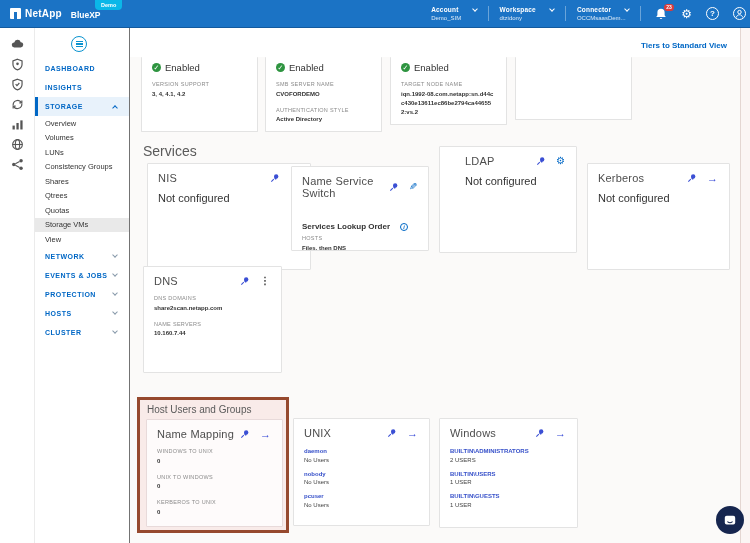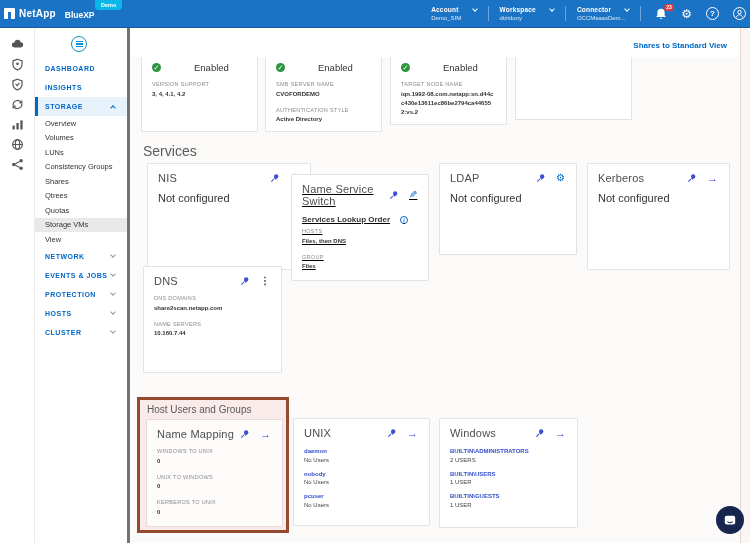--- a/index.html
+++ b/index.html
@@ -3,21 +3,21 @@
 <meta charset="utf-8">
 <style>
   * { margin:0; padding:0; box-sizing:border-box; }
   html,body { width:750px; height:543px; overflow:hidden; }
   body { font-family:"Liberation Sans", sans-serif; }
   .screen { position:relative; width:750px; height:543px; background:#fbfaf9; overflow:hidden; }
 
   
   .app-header { position:absolute; top:0; left:0; width:750px; height:28px; background:#1b73c5;
                 border-bottom:1px solid #135a9e; display:flex; align-items:center; z-index:40; }
-  .brand { display:flex; align-items:center; padding-left:4px; height:100%; position:relative; width:140px; }
+  .brand { display:flex; align-items:center; padding-left:10px; height:100%; position:relative; width:140px; }
   .logo-box { width:11px; height:11px; background:#fff; border-radius:1px; position:relative; }
   .logo-box::after { content:""; position:absolute; left:4px; top:4px; width:3px; height:7px; background:#1b73c5; }
   .brand-name { color:#fff; font-weight:bold; font-size:10px; margin-left:4px; letter-spacing:.2px; }
   .product-name { color:#fff; font-size:8.5px; font-weight:bold; margin-left:9px; margin-top:3px; }
   .demo-badge { position:absolute; left:95px; top:0; background:#0bb7e8; color:#fff; font-size:5.5px;
                 font-weight:bold; padding:1.5px 6px 2px; border-radius:0 0 4px 4px; }
   .header-right { margin-left:auto; display:flex; align-items:center; height:100%; padding-right:4px; }
   .hdr-group { display:flex; flex-direction:column; justify-content:center; padding:0 11px; cursor:pointer; }
   .hdr-top { display:flex; align-items:center; color:#fff; font-size:6.5px; font-weight:bold; letter-spacing:.2px; }
   .chev { display:inline-block; width:4px; height:4px; border-right:1.1px solid currentColor;
@@ -35,21 +35,21 @@
 
   
   .rail { position:absolute; left:0; top:28px; bottom:0; width:35px; background:#fff;
           border-right:1px solid #ebebeb; display:flex; flex-direction:column; align-items:center;
           padding-top:10px; gap:7px; z-index:20; }
   .rail-icon { width:13px; height:13px; color:#555; cursor:pointer; }
   .rail-icon svg { width:13px; height:13px; display:block; }
 
   
   .menu { position:absolute; left:35px; top:28px; bottom:0; width:95px; background:#fff;
-          border-right:3px solid #737373; z-index:20; }
+          border-right:1px solid #737373; z-index:20; }
   .menu-toggle { width:16px; height:16px; border:1.3px solid #0a93cf; border-radius:50%;
           margin:8px 0 7px 36px; display:flex; flex-direction:column; align-items:center;
           justify-content:center; gap:1.5px; cursor:pointer; }
   .menu-toggle i { display:block; width:7px; height:1.1px; background:#0a93cf; }
   .menu-list { list-style:none; }
   .mi-sec { height:19px; display:flex; align-items:center; padding:0 12px 0 10px; font-size:7px;
           font-weight:bold; color:#0067c5; letter-spacing:.5px; cursor:pointer; }
   .mi-sec .chev { margin-left:auto; color:#8899aa; }
   .chev.up { transform:rotate(-135deg); margin-top:2px; }
   .mi-sec.active { background:#e8f2fb; border-left:3px solid #0067c5; padding-left:7px; }
@@ -72,30 +72,30 @@
   .pin-icon { width:10px; height:10px; color:#3b4fd4; cursor:pointer; }
   .pin-icon svg { width:10px; height:10px; display:block; }
   .gear-icon2 { font-size:10px; line-height:10px; color:#0067c5; cursor:pointer; }
   .pencil-icon { font-size:10px; line-height:10px; color:#0067c5; cursor:pointer; transform:scaleX(-1); }
   .arrow-icon { font-size:11px; line-height:10px; font-weight:bold; color:#2b3fd4; cursor:pointer; }
   .kebab-icon { font-size:10px; line-height:10px; font-weight:bold; color:#444; cursor:pointer; }
 
   .status-row { display:flex; align-items:center; gap:4px; padding:5px 10px 0; }
   .chk { width:9px; height:9px; border-radius:50%; background:#2e9440; color:#fff; font-size:7px;
          line-height:9px; text-align:center; flex:0 0 auto; }
-  .status-txt { font-size:9.5px; color:#333;margin-left:29px; }
+  .status-txt { font-size:9.5px; color:#333; }
 
   .fields { padding:8px 10px 0; }
   .fld { margin-bottom:8px; }
   .fl { font-size:5.5px; color:#8b8b8b; letter-spacing:.3px; }
   .fv { font-size:6px; font-weight:bold; color:#333; margin-top:2.5px; line-height:1.5; }
   .break { word-break:break-all; }
 
   .nc-body { padding:8px 10px; font-size:11px; color:#333; }
-  .subtitle-row { display:flex; align-items:flex-end; gap:10px; padding:8px 10px 0; }
+  .subtitle-row { display:flex; align-items:flex-end; gap:10px; padding:8px 10px 0;margin-top:15px; }
   .subtitle { font-size:8px; color:#333; font-weight:bold; }
   .info-icon { width:8px; height:8px; border:1px solid #0067c5; border-radius:50%; color:#0067c5;
           font-size:5.5px; font-weight:bold; display:flex; align-items:center; justify-content:center;
           font-style:italic; cursor:pointer; }
 
   .entries { padding:9px 10px 0; }
   .entry { margin-bottom:8px; }
   .ename { font-size:6px; font-weight:bold; color:#3650c9; cursor:pointer; }
   .edetail { font-size:6px; color:#444; margin-top:2.5px; }
 
@@ -358,21 +358,21 @@
                 <rect x="5" y="5.4" width="3" height="2" rx=".5" transform="rotate(45 6.5 6.4)" fill="currentColor"></rect>
                 <path d="M4.6 7.4L1.6 10.4" stroke="currentColor" stroke-width="1.3"></path>
               </svg>
             </span>
           <span class="gear-icon2">⚙</span>
         </span>
       </div>
       <div class="nc-body">Not configured</div>
     </div>
 
-    <div class="card" style="left:161px; top:146px; width:138px; height:107px;text-decoration:underline;">
+    <div class="card" style="left:161px; top:138px; width:138px; height:85px;">
       <div class="card-head">
         <span class="card-title">Name Service Switch</span>
         <span class="head-icons">
           <span class="pin-icon">
               <svg viewBox="0 0 12 12">
                 <circle cx="7.4" cy="4.1" r="2.6" fill="currentColor"></circle>
                 <rect x="5" y="5.4" width="3" height="2" rx=".5" transform="rotate(45 6.5 6.4)" fill="currentColor"></rect>
                 <path d="M4.6 7.4L1.6 10.4" stroke="currentColor" stroke-width="1.3"></path>
               </svg>
             </span>
@@ -392,21 +392,21 @@
             <div class="fl">GROUP</div>
             <div class="fv">Files</div>
           </div>
         <div class="fld">
             <div class="fl">NAME MAP</div>
           </div>
 
       </div>
     </div>
 
-    <div class="card" style="left:309px; top:135px; width:138px; height:92px;">
+    <div class="card" style="left:309px; top:118px; width:138px; height:107px;padding-left:15px;">
       <div class="card-head">
         <span class="card-title">LDAP</span>
         <span class="head-icons">
           <span class="pin-icon">
               <svg viewBox="0 0 12 12">
                 <circle cx="7.4" cy="4.1" r="2.6" fill="currentColor"></circle>
                 <rect x="5" y="5.4" width="3" height="2" rx=".5" transform="rotate(45 6.5 6.4)" fill="currentColor"></rect>
                 <path d="M4.6 7.4L1.6 10.4" stroke="currentColor" stroke-width="1.3"></path>
               </svg>
             </span>
@@ -546,21 +546,21 @@
             <div class="edetail">1 USER</div>
           </div>
         <div class="entry">
             <div class="ename">BUILTIN\GUESTS</div>
             <div class="edetail">1 USER</div>
           </div>
       </div>
     </div>
 
     <div class="topstrip">
-      <span class="switch-link">Shares to Standard View</span>
+      <span class="switch-link">Tiers to Standard View</span>
     </div>
   </main>
 
   <div class="scroll-strip"></div>
   <div class="scroll-line"></div>
 
   <div class="chat-btn">
     <svg viewBox="0 0 16 15">
       <rect x="2" y="2" width="12" height="10" rx="2.2" fill="#fff"></rect>
       <path d="M5.4 9c1.4 1.1 3.8 1.1 5.2 0" fill="none" stroke="#16264f" stroke-width="1.2" stroke-linecap="round"></path>

